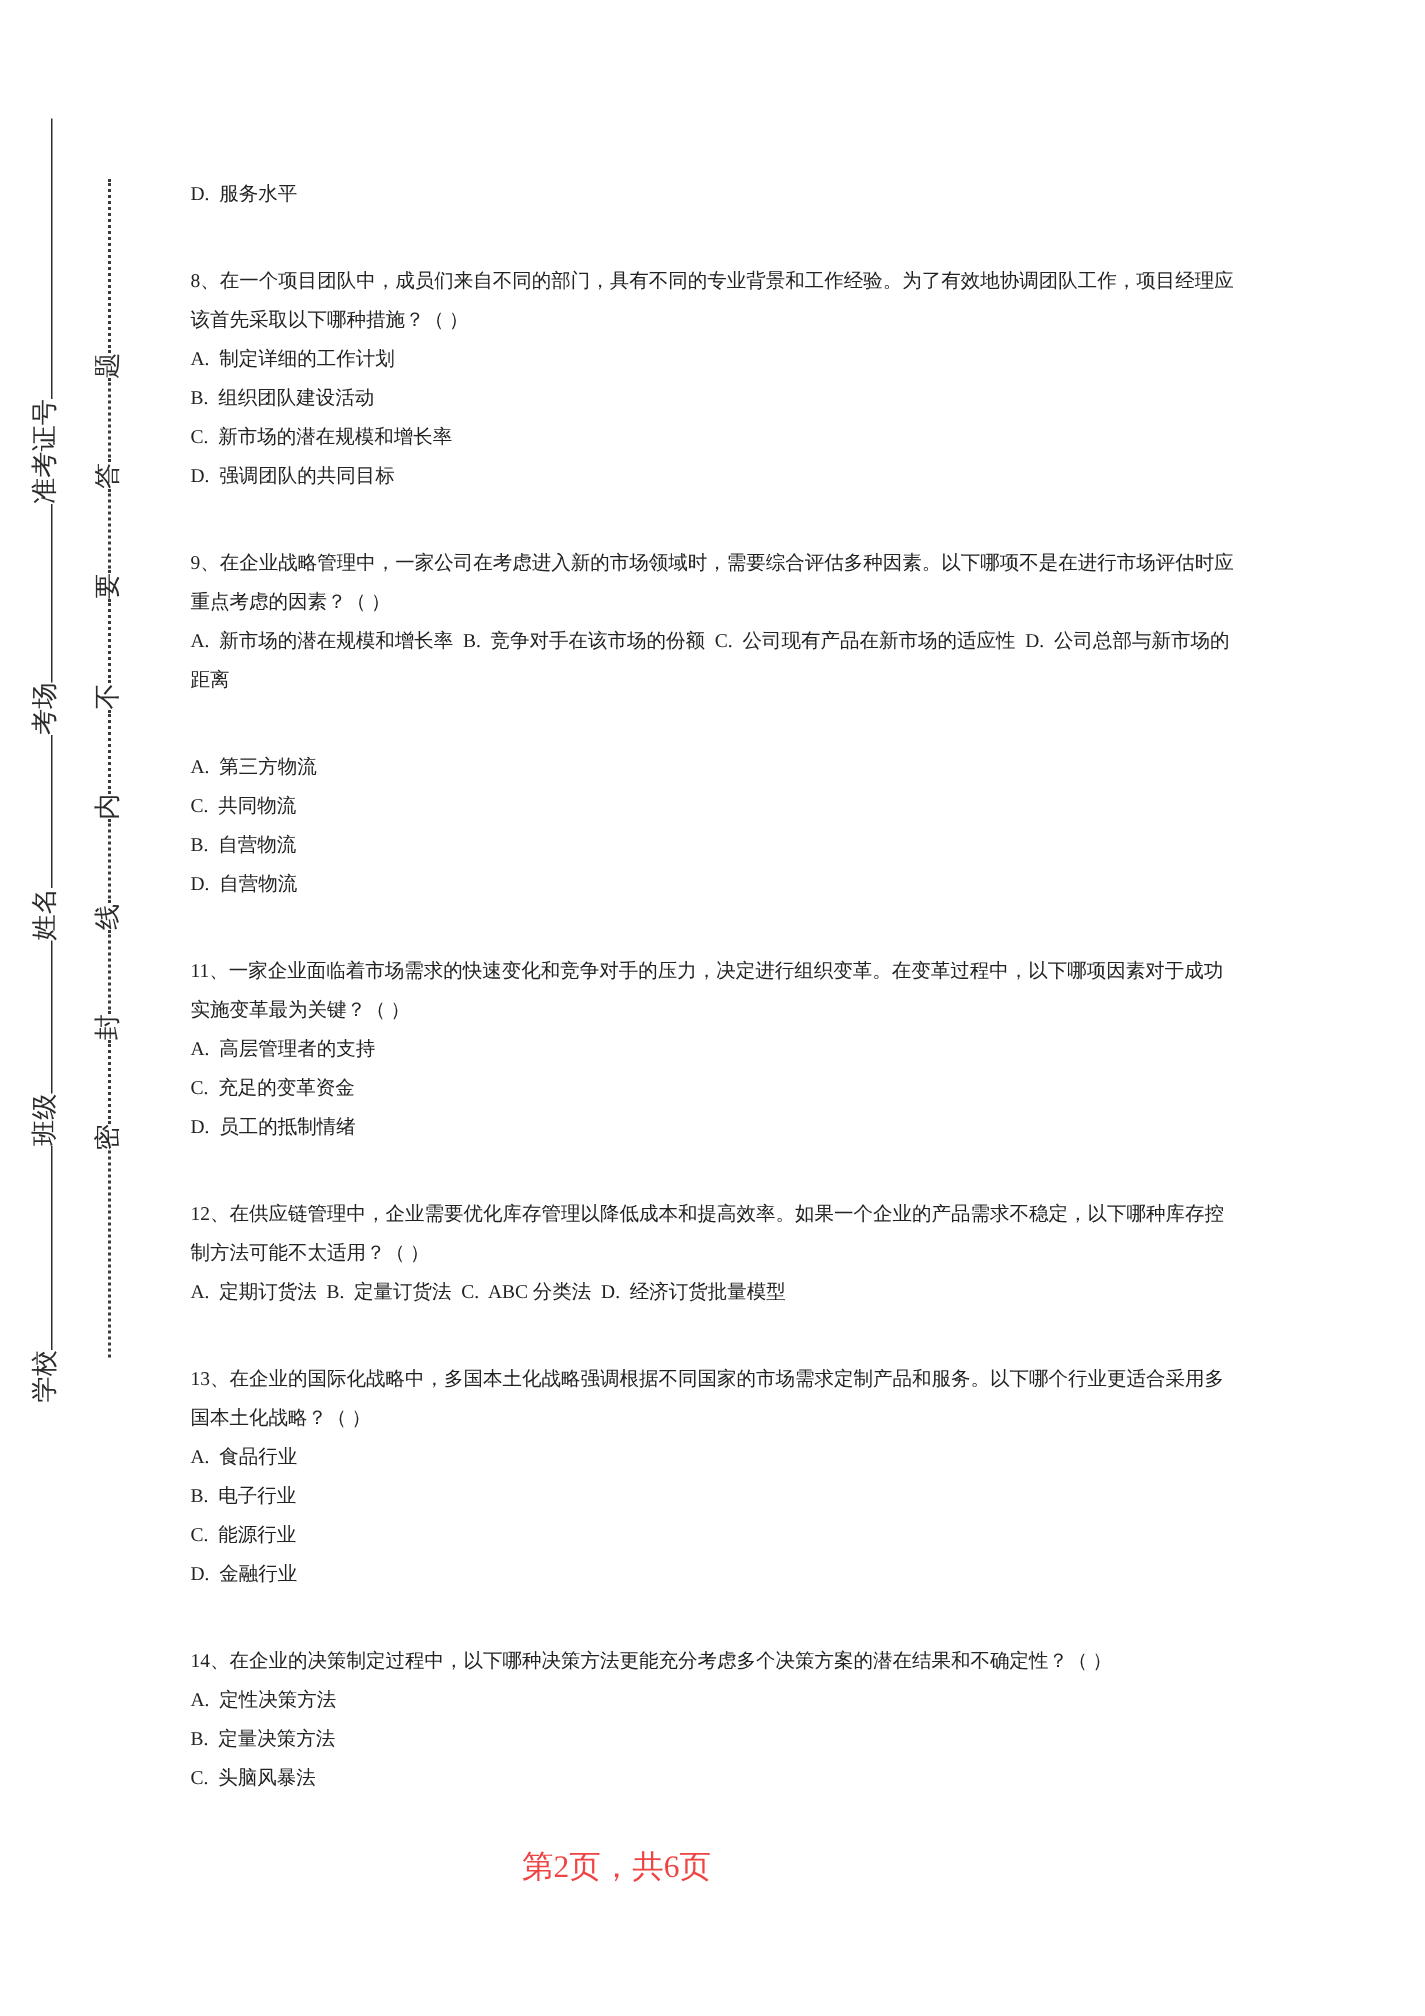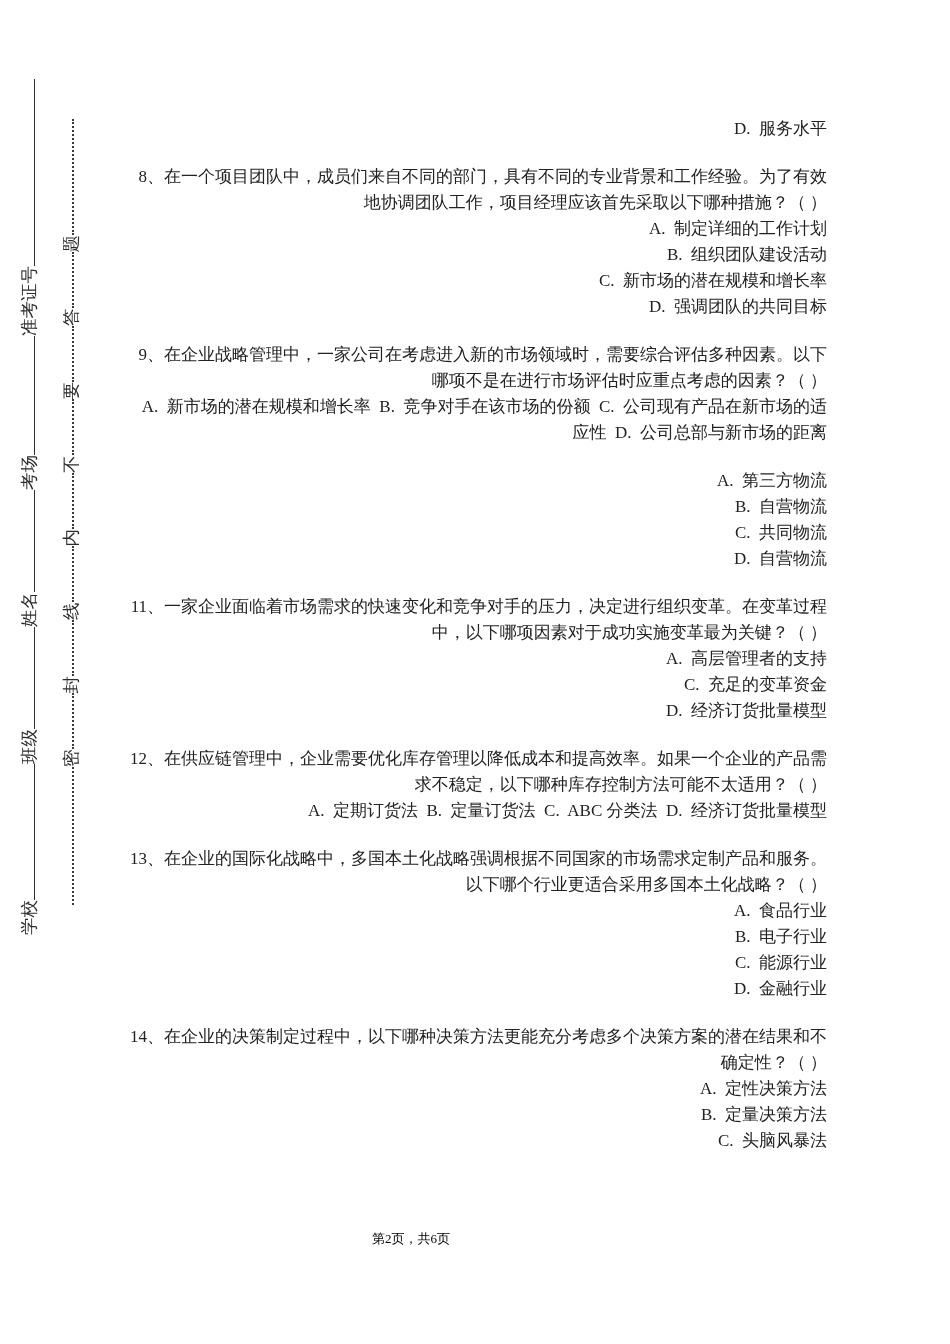--- a/index.html
+++ b/index.html
@@ -5,28 +5,28 @@
   html,body{margin:0;padding:0;}
   body{
     width:950px;height:1344px;position:relative;overflow:hidden;
     background:#ffffff;color:#222;
     font-family:"Liberation Serif","DejaVu Serif",serif;
   }
   .page{position:absolute;inset:0;}
   
   .content{
     position:absolute;left:127px;top:116px;width:700px;
-    font-size:17px;line-height:26px;text-align:right;
+    font-size:13px;line-height:26px;text-align:left;
   }
   .content p{margin:0;white-space:pre-wrap;}
-  .question{margin-top:22px;}
+  .question{margin-top:32px;}
   
   .footer{
     position:absolute;left:0;top:1230px;width:822px;
-    text-align:center;font-size:13px;color:#000000;
+    text-align:center;font-size:21px;color:#ef4444;
   }
   
   .rot{
     position:absolute;transform-origin:0 0;transform:rotate(-90deg);
     white-space:nowrap;font-size:17.5px;line-height:26px;color:#2b2b2b;
   }
   .fields-line{left:16px;top:935px;}
   .seal-line{left:58px;top:905px;}
   .blank{display:inline-block;height:14px;border-bottom:1px solid #2e2e2e;}
   .b1{width:136px}.b2{width:102px}.b3{width:102px}.b4{width:119px}.b5{width:187px}
@@ -55,30 +55,30 @@
           <p class="option">D.  强调团队的共同目标</p>
         </div>
 
   <div class="question">
     <p class="stem"><span>9、</span><span>在企业战略管理中，一家公司在考虑进入新的市场领域时，需要综合评估多种因素。以下哪项不是在进行市场评估时应重点考虑的因素？（ ）</span></p>
   <p class="option">A.  新市场的潜在规模和增长率  B.  竞争对手在该市场的份额  C.  公司现有产品在新市场的适应性  D.  公司总部与新市场的距离</p>
         </div>
 
   <div class="question">
   <p class="option">A.  第三方物流</p>
+          <p class="option">C.  共同物流</p>
           <p class="option">B.  自营物流</p>
-          <p class="option">C.  共同物流</p>
           <p class="option">D.  自营物流</p>
         </div>
 
   <div class="question">
     <p class="stem"><span>11、</span><span>一家企业面临着市场需求的快速变化和竞争对手的压力，决定进行组织变革。在变革过程中，以下哪项因素对于成功实施变革最为关键？（ ）</span></p>
   <p class="option">A.  高层管理者的支持</p>
           <p class="option">C.  充足的变革资金</p>
-          <p class="option">D.  经济订货批量模型</p>
+          <p class="option">D.  员工的抵制情绪</p>
         </div>
 
   <div class="question">
     <p class="stem"><span>12、</span><span>在供应链管理中，企业需要优化库存管理以降低成本和提高效率。如果一个企业的产品需求不稳定，以下哪种库存控制方法可能不太适用？（ ）</span></p>
   <p class="option">A.  定期订货法  B.  定量订货法  C.  ABC 分类法  D.  经济订货批量模型</p>
         </div>
 
   <div class="question">
     <p class="stem"><span>13、</span><span>在企业的国际化战略中，多国本土化战略强调根据不同国家的市场需求定制产品和服务。以下哪个行业更适合采用多国本土化战略？（ ）</span></p>
   <p class="option">A.  食品行业</p>

